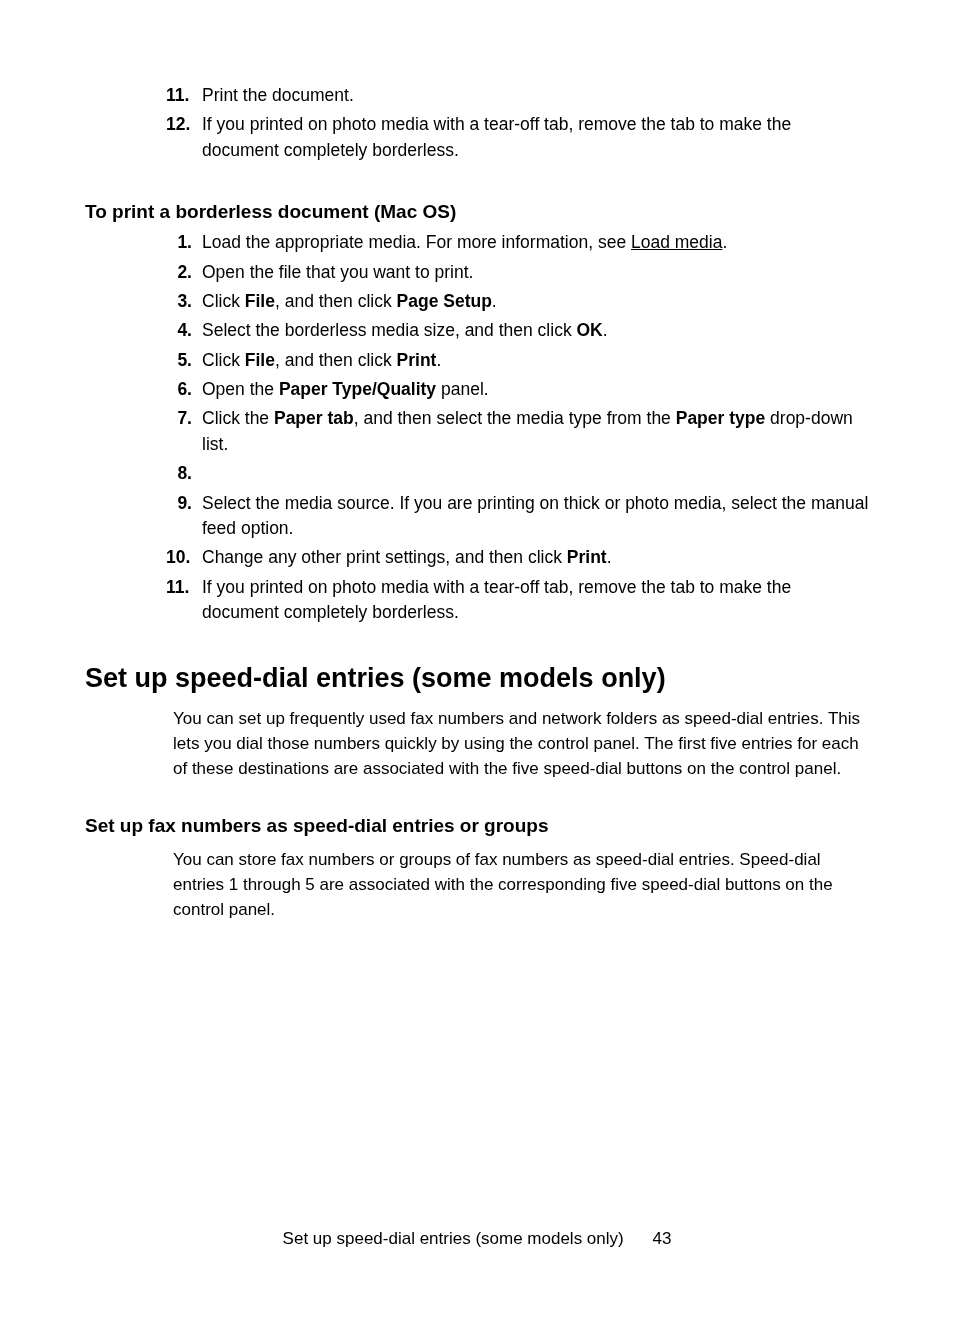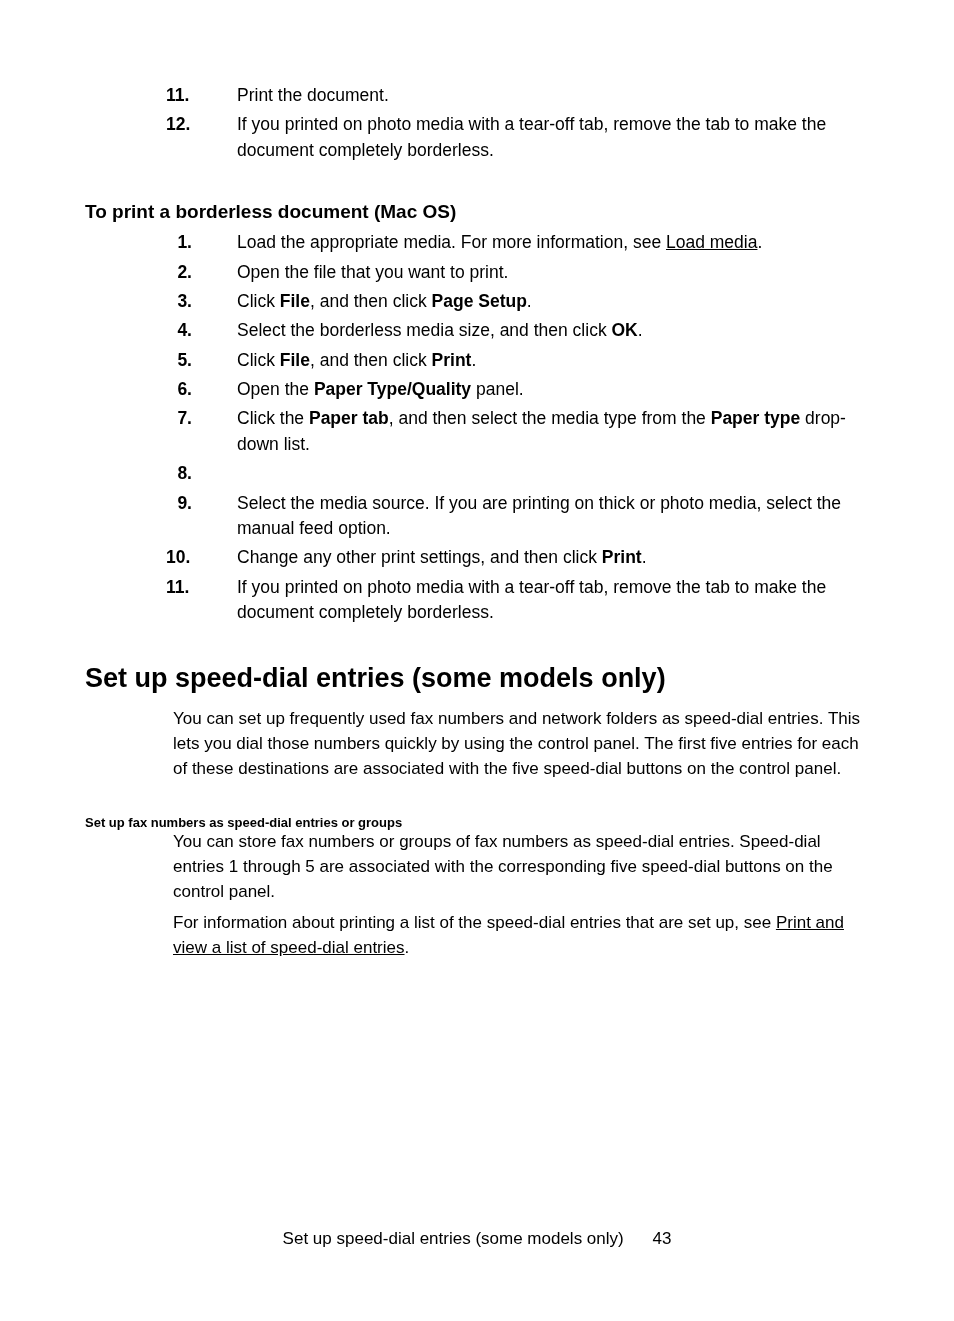--- a/index.html
+++ b/index.html
@@ -12,21 +12,20 @@
       color: #000;
     }
     .page {
       padding: 83px 85px 0 85px;
     }
     .ol-item {
       display: flex;
       margin-bottom: 4px;
       line-height: 1.45;
       font-size: 17.5px;
-      gap: 35px;
     }
     .ol-num {
       font-weight: bold;
       min-width: 36px;
       text-align: left;
       padding-right: 4px;
     }
     .ol-num.right {
       text-align: right;
       padding-right: 10px;
@@ -52,23 +51,23 @@
       margin-bottom: 13px;
     }
     .para {
       font-size: 17px;
       line-height: 1.45;
       margin-left: 88px;
       margin-bottom: 7px;
     }
     .section-h3-2 {
       font-weight: bold;
-      font-size: 13px;
+      font-size: 19px;
       margin-top: 34px;
-      margin-bottom: 0;
+      margin-bottom: 11px;
     }
     .footer {
       position: absolute;
       bottom: 72px;
       left: 85px;
       right: 85px;
       font-size: 17px;
       text-align: center;
     }
     .footer-page { margin-left: 24px; }
@@ -150,20 +149,19 @@
       <div class="ol-body">If you printed on photo media with a tear-off tab, remove the tab to make the document completely borderless.</div>
     </div>
 
   </div>
 
   <div class="h1">Set up speed-dial entries (some models only)</div>
   <div class="para">You can set up frequently used fax numbers and network folders as speed-dial entries. This lets you dial those numbers quickly by using the control panel. The first five entries for each of these destinations are associated with the five speed-dial buttons on the control panel.</div>
 
   <div class="section-h3-2">Set up fax numbers as speed-dial entries or groups</div>
   <div class="para">You can store fax numbers or groups of fax numbers as speed-dial entries. Speed-dial entries 1 through 5 are associated with the corresponding five speed-dial buttons on the control panel.</div>
-  <div class="para"><span>For information about printing a list of the speed-dial entries that are set up, see </span><a href="#" class="link">Print and view a list of speed-dial entries</a><span>.</span></div>
 
 </div>
 
 <div class="footer">
   <span>Set up speed-dial entries (some models only)</span>
   <span class="footer-page">43</span>
 </div>
 
 </body></html>

